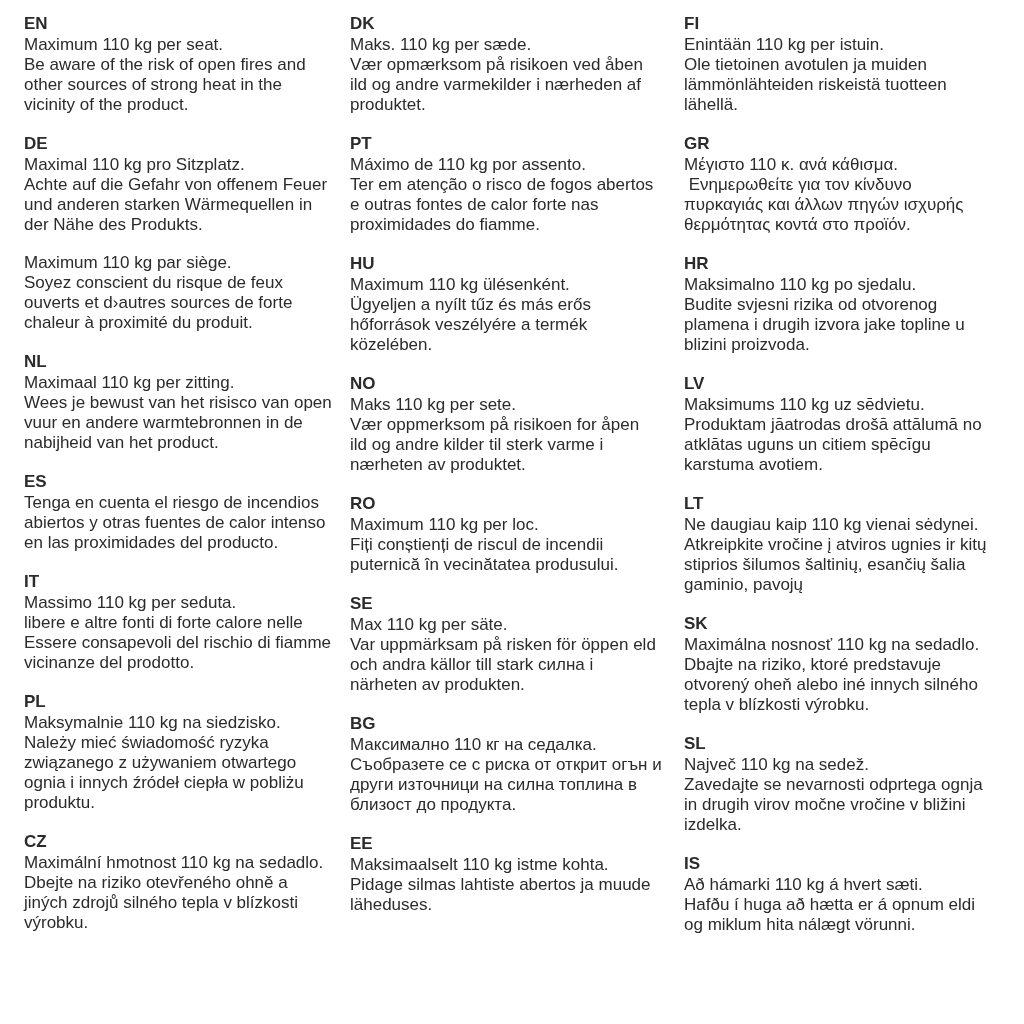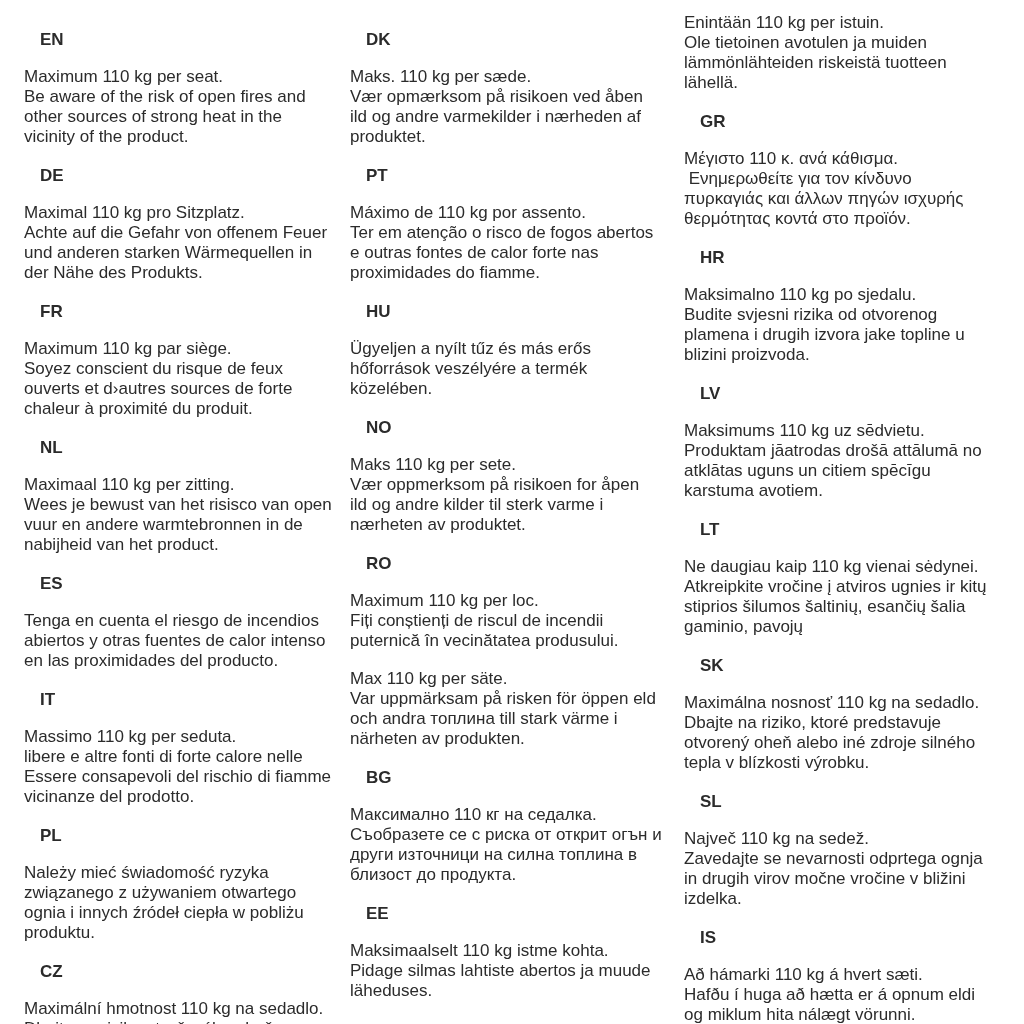--- a/index.html
+++ b/index.html
@@ -24,21 +24,21 @@
   .col-1 { left: 350px; width: 326px; }
   .col-2 { left: 684px; width: 334px; }
   .lang-section {
     margin: 0 0 18px 0;
     padding: 0;
   }
   .lang-code {
     font-size: 17px;
     font-weight: 700;
     line-height: 22px;
-    margin: 16px;
+    margin: 0;
     padding: 0;
     white-space: pre;
   }
   .line {
     font-size: 17px;
     font-weight: 400;
     line-height: 20px;
     white-space: pre;
   }
 </style>
@@ -55,21 +55,20 @@
         <div class="line">vicinity of the product.</div>
       </section>
       <section class="lang-section">
         <h2 class="lang-code">DE</h2>
         <div class="line">Maximal 110 kg pro Sitzplatz.</div>
         <div class="line">Achte auf die Gefahr von offenem Feuer</div>
         <div class="line">und anderen starken Wärmequellen in</div>
         <div class="line">der Nähe des Produkts.</div>
       </section>
       <section class="lang-section">
-        <h2 class="lang-code">FR</h2>
         <div class="line">Maximum 110 kg par siège.</div>
         <div class="line">Soyez conscient du risque de feux</div>
         <div class="line">ouverts et d›autres sources de forte</div>
         <div class="line">chaleur à proximité du produit.</div>
       </section>
       <section class="lang-section">
         <h2 class="lang-code">NL</h2>
         <div class="line">Maximaal 110 kg per zitting.</div>
         <div class="line">Wees je bewust van het risisco van open</div>
         <div class="line">vuur en andere warmtebronnen in de</div>
@@ -83,20 +82,21 @@
       </section>
       <section class="lang-section">
         <h2 class="lang-code">IT</h2>
         <div class="line">Massimo 110 kg per seduta.</div>
         <div class="line">libere e altre fonti di forte calore nelle</div>
         <div class="line">Essere consapevoli del rischio di fiamme</div>
         <div class="line">vicinanze del prodotto.</div>
       </section>
       <section class="lang-section">
         <h2 class="lang-code">PL</h2>
+        <div class="line">Maksymalnie 110 kg na siedzisko.</div>
         <div class="line">Należy mieć świadomość ryzyka</div>
         <div class="line">związanego z używaniem otwartego</div>
         <div class="line">ognia i innych źródeł ciepła w pobliżu</div>
         <div class="line">produktu.</div>
       </section>
       <section class="lang-section">
         <h2 class="lang-code">CZ</h2>
         <div class="line">Maximální hmotnost 110 kg na sedadlo.</div>
         <div class="line">Dbejte na riziko otevřeného ohně a</div>
         <div class="line">jiných zdrojů silného tepla v blízkosti</div>
@@ -113,59 +113,62 @@
       </section>
       <section class="lang-section">
         <h2 class="lang-code">PT</h2>
         <div class="line">Máximo de 110 kg por assento.</div>
         <div class="line">Ter em atenção o risco de fogos abertos</div>
         <div class="line">e outras fontes de calor forte nas</div>
         <div class="line">proximidades do fiamme.</div>
       </section>
       <section class="lang-section">
         <h2 class="lang-code">HU</h2>
+        <div class="line">Maximum 110 kg ülésenként.</div>
         <div class="line">Ügyeljen a nyílt tűz és más erős</div>
         <div class="line">hőforrások veszélyére a termék</div>
         <div class="line">közelében.</div>
       </section>
       <section class="lang-section">
         <h2 class="lang-code">NO</h2>
         <div class="line">Maks 110 kg per sete.</div>
         <div class="line">Vær oppmerksom på risikoen for åpen</div>
         <div class="line">ild og andre kilder til sterk varme i</div>
         <div class="line">nærheten av produktet.</div>
       </section>
       <section class="lang-section">
         <h2 class="lang-code">RO</h2>
         <div class="line">Maximum 110 kg per loc.</div>
         <div class="line">Fiți conștienți de riscul de incendii</div>
         <div class="line">puternică în vecinătatea produsului.</div>
       </section>
       <section class="lang-section">
+        <h2 class="lang-code">SE</h2>
         <div class="line">Max 110 kg per säte.</div>
         <div class="line">Var uppmärksam på risken för öppen eld</div>
-        <div class="line">och andra топлина till stark värme i</div>
+        <div class="line">och andra källor till stark силна i</div>
         <div class="line">närheten av produkten.</div>
       </section>
       <section class="lang-section">
         <h2 class="lang-code">BG</h2>
         <div class="line">Максимално 110 кг на седалка.</div>
         <div class="line">Съобразете се с риска от открит огън и</div>
         <div class="line">други източници на силна топлина в</div>
         <div class="line">близост до продукта.</div>
       </section>
       <section class="lang-section">
         <h2 class="lang-code">EE</h2>
         <div class="line">Maksimaalselt 110 kg istme kohta.</div>
         <div class="line">Pidage silmas lahtiste abertos ja muude</div>
         <div class="line">läheduses.</div>
       </section>
     </div>
     <div class="col col-2">
       <section class="lang-section">
+        <h2 class="lang-code">FI</h2>
         <div class="line">Enintään 110 kg per istuin.</div>
         <div class="line">Ole tietoinen avotulen ja muiden</div>
         <div class="line">lämmönlähteiden riskeistä tuotteen</div>
         <div class="line">lähellä.</div>
       </section>
       <section class="lang-section">
         <h2 class="lang-code">GR</h2>
         <div class="line">Μέγιστο 110 κ. ανά κάθισμα.</div>
         <div class="line"> Ενημερωθείτε για τον κίνδυνο</div>
         <div class="line">πυρκαγιάς και άλλων πηγών ισχυρής</div>
@@ -189,21 +192,21 @@
         <h2 class="lang-code">LT</h2>
         <div class="line">Ne daugiau kaip 110 kg vienai sėdynei.</div>
         <div class="line">Atkreipkite vročine į atviros ugnies ir kitų</div>
         <div class="line">stiprios šilumos šaltinių, esančių šalia</div>
         <div class="line">gaminio, pavojų</div>
       </section>
       <section class="lang-section">
         <h2 class="lang-code">SK</h2>
         <div class="line">Maximálna nosnosť 110 kg na sedadlo.</div>
         <div class="line">Dbajte na riziko, ktoré predstavuje</div>
-        <div class="line">otvorený oheň alebo iné zdroje silného</div>
+        <div class="line">otvorený oheň alebo iné innych silného</div>
         <div class="line">tepla v blízkosti výrobku.</div>
       </section>
       <section class="lang-section">
         <h2 class="lang-code">SL</h2>
         <div class="line">Največ 110 kg na sedež.</div>
         <div class="line">Zavedajte se nevarnosti odprtega ognja</div>
         <div class="line">in drugih virov močne vročine v bližini</div>
         <div class="line">izdelka.</div>
       </section>
       <section class="lang-section">

